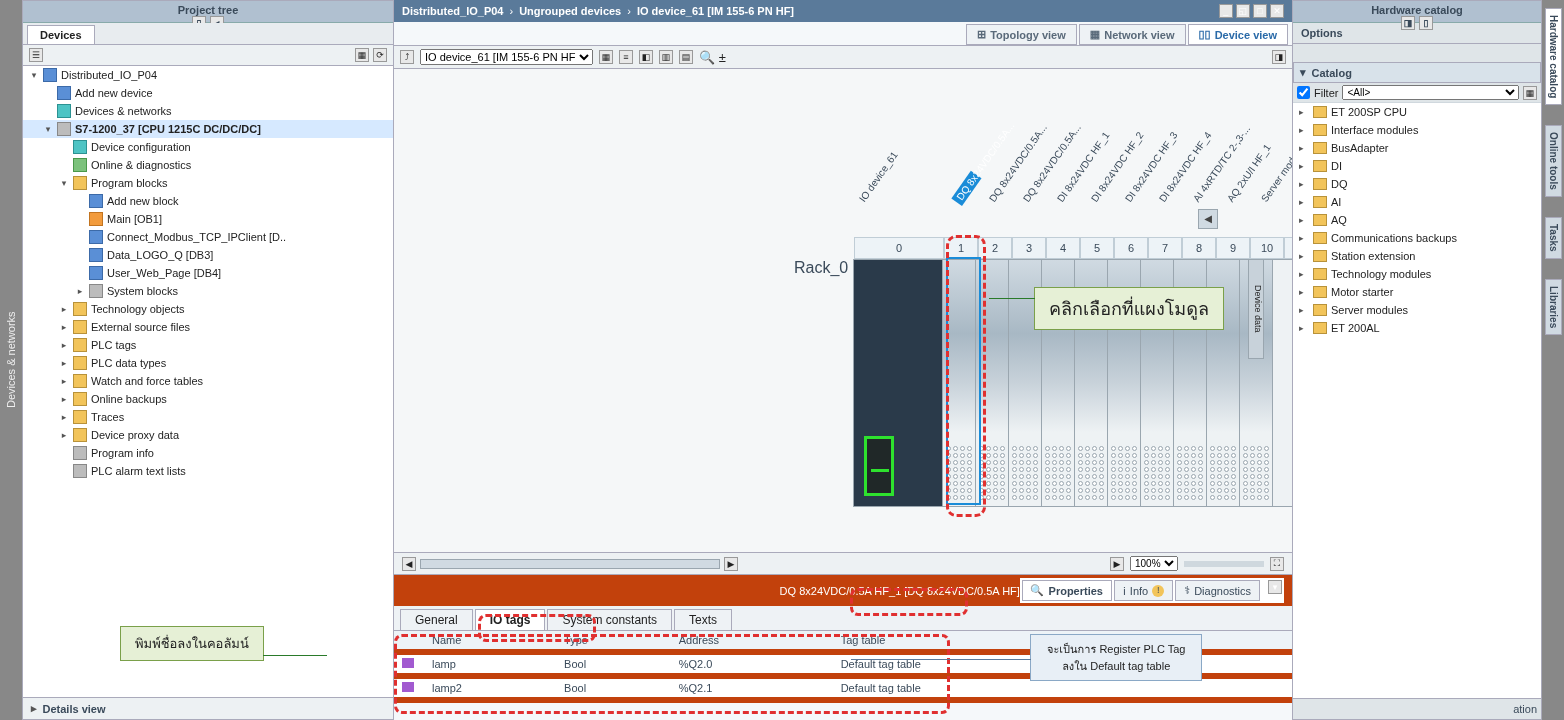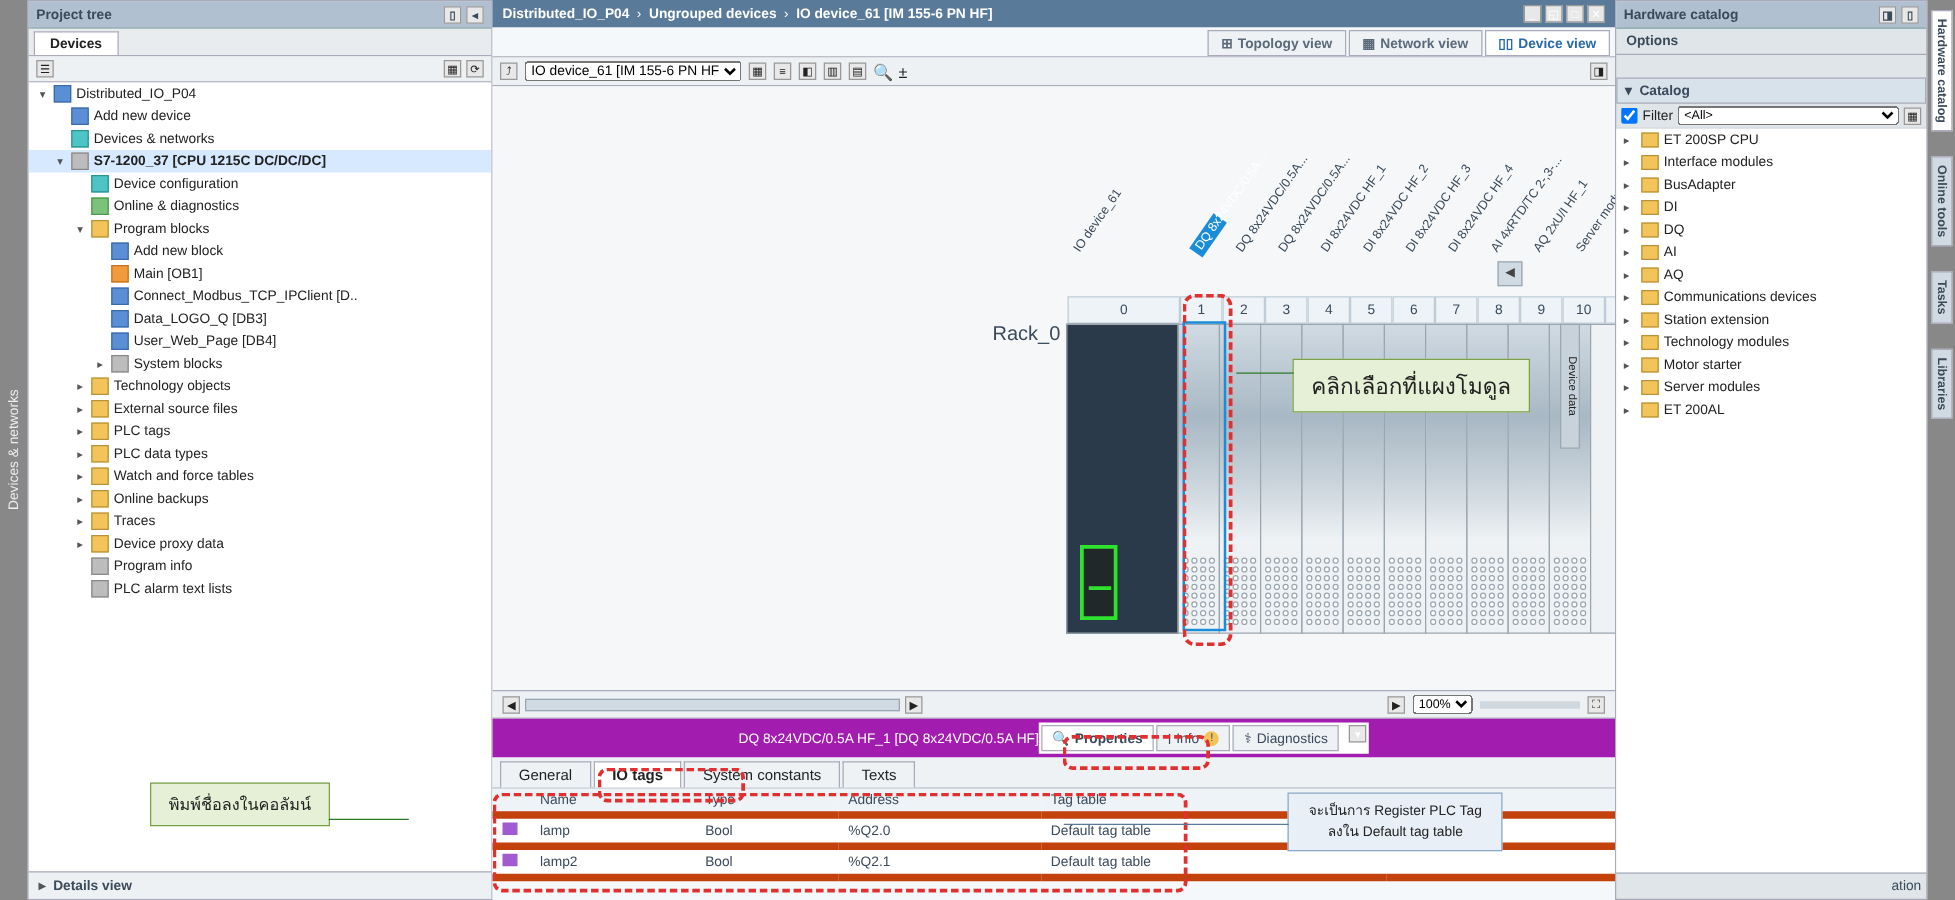--- a/index.html
+++ b/index.html
@@ -1,19 +1,19 @@
 <!DOCTYPE html>
 <html><head>
 <meta charset="utf-8">
 <style>
 * { margin: 0; padding: 0; box-sizing: border-box; font-family: "Segoe UI", Tahoma, sans-serif; font-size: 11px; }
 body { width: 1564px; height: 720px; background: #f0f0f0; overflow: hidden; display: flex; color: #222; }
 .sidebar-left { width: 22px; background: #888; display: flex; align-items: center; justify-content: center; writing-mode: vertical-rl; transform: rotate(180deg); color: #eee; font-size: 10px; padding: 8px 0; }
 .panel { background: #dfe5e8; border: 1px solid #aab; display: flex; flex-direction: column; }
-.panel-header { background: #b0c0d0; border-bottom: 1px solid #8aa; padding: 3px 6px; display: flex; align-items: center; justify-content: space-between; height: 22px; font-weight: bold; color: #3a4a5a; }
+.panel-header { background: #b0c0d0; border-bottom: 1px solid #8aa; padding: 3px 6px; display: flex; align-items: center; justify-content: space-between; height: 22px; font-weight: bold; color: #3a4a5a; flex-direction: column; }
 .panel-header .icons { display: flex; gap: 4px; }
 .icon-btn { width: 14px; height: 14px; display: inline-flex; align-items: center; justify-content: center; background: #e8e8e8; border: 1px solid #999; font-size: 9px; cursor: pointer; }
 
 .project-tree { width: 372px; }
 .tabstrip { background: #e8ecef; border-bottom: 1px solid #aab; padding: 2px 4px 0 4px; display: flex; }
 .tab { background: #fff; border: 1px solid #aab; border-bottom: none; padding: 3px 12px; font-size: 11px; font-weight: bold; }
 .toolbar-mini { display: flex; justify-content: space-between; padding: 3px 6px; border-bottom: 1px solid #aab; background: #edf1f3; }
 .tree { flex: 1; overflow: auto; background: #fff; }
 .tree ul { list-style: none; }
 .tree li { padding: 2px 0 2px 6px; white-space: nowrap; display: flex; align-items: center; gap: 4px; }
@@ -56,21 +56,21 @@
 .slot1-sel { position:absolute; top:188px; left:552px; width:35px; height:248px; border:2px solid #1a8cd8; z-index:4;}
 .callout1 { position:absolute; top:218px; left:640px; background:#e6f0d6; border:1px solid #7aa04a; padding:6px 14px; font-size:18px; z-index:6;}
 .callout1::before{content:""; position:absolute; left:-46px; top:10px; width:46px; height:0; border-top:1.5px solid #2a7a2a;}
 .navbar-slot { position:absolute; top:140px; left:804px; display:flex;}
 .nav-tri { width:20px; height:20px; background:#d0dae2; border:1px solid #9aa6af; text-align:center; line-height:18px; font-size:10px; color:#444;}
 .status-bar-ws { position:absolute; bottom:0; left:0; right:0; height:22px; border-top:1px solid #aab; background:#edf1f3; display:flex; align-items:center; justify-content:space-between; padding:0 8px;}
 .status-bar-ws .zoom { display:flex; align-items:center; gap:6px;}
 .status-bar-ws select{font-size:10px;}
 
 .inspector { border-top: 1px solid #aab; background: #f5f8fa; min-height: 146px; position: relative; }
-.insp-header { background: #a21caf; color: #fff; padding: 3px 8px; display:flex; align-items:center; justify-content:center;}
+.insp-header { background: #c2410c; color: #fff; padding: 3px 8px; display:flex; align-items:center; justify-content:flex-end;}
 .insp-tabs-r { display:flex; gap:2px; background:#fff; padding:2px;}
 .insp-tabs-r .it { border:1px solid #aab; padding:2px 8px; background:#eef2f5; display:flex; align-items:center; gap:4px; font-size:12px; color:#3a4a5a;}
 .insp-tabs-r .it.active{background:#fff; font-weight:bold;}
 .insp-subtabs { display:flex; gap:2px; padding:3px 6px 0 6px; background:#eef2f5; border-bottom:1px solid #aab;}
 .insp-subtabs .st { border:1px solid #aab; border-bottom:none; padding:3px 14px; background:#eef2f5; font-size:12px; }
 .insp-subtabs .st.active { background:#fff; font-weight:bold;}
 .tag-table { background:#fff; }
 .tag-table table { width:100%; border-collapse: collapse; }
 .tag-table th, .tag-table td { border-bottom:6px solid #c2410c; padding:3px 8px; text-align:left; font-size:11px; color:#3a4a5a;}
 .tag-table th { background:#edf3f7; color:#3a4a5a; font-weight:normal;}
@@ -823,21 +823,21 @@
           <span>AI</span>
         </li>
         <li>
           <span class="caret">▸</span>
           <span class="ci"></span>
           <span>AQ</span>
         </li>
         <li>
           <span class="caret">▸</span>
           <span class="ci"></span>
-          <span>Communications devices</span>
+          <span>Communications backups</span>
         </li>
         <li>
           <span class="caret">▸</span>
           <span class="ci"></span>
           <span>Station extension</span>
         </li>
         <li>
           <span class="caret">▸</span>
           <span class="ci"></span>
           <span>Technology modules</span>

